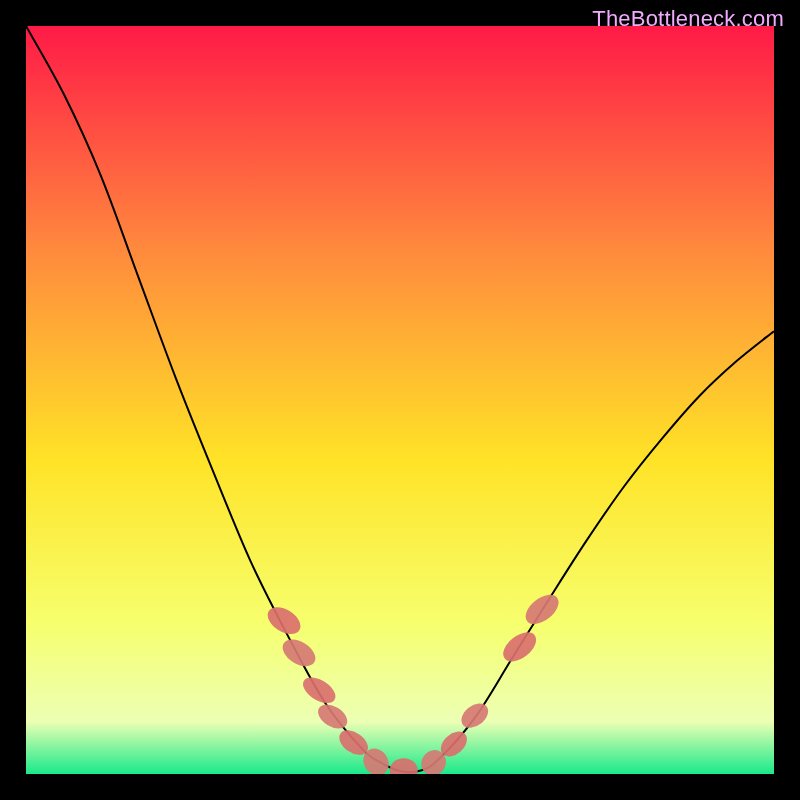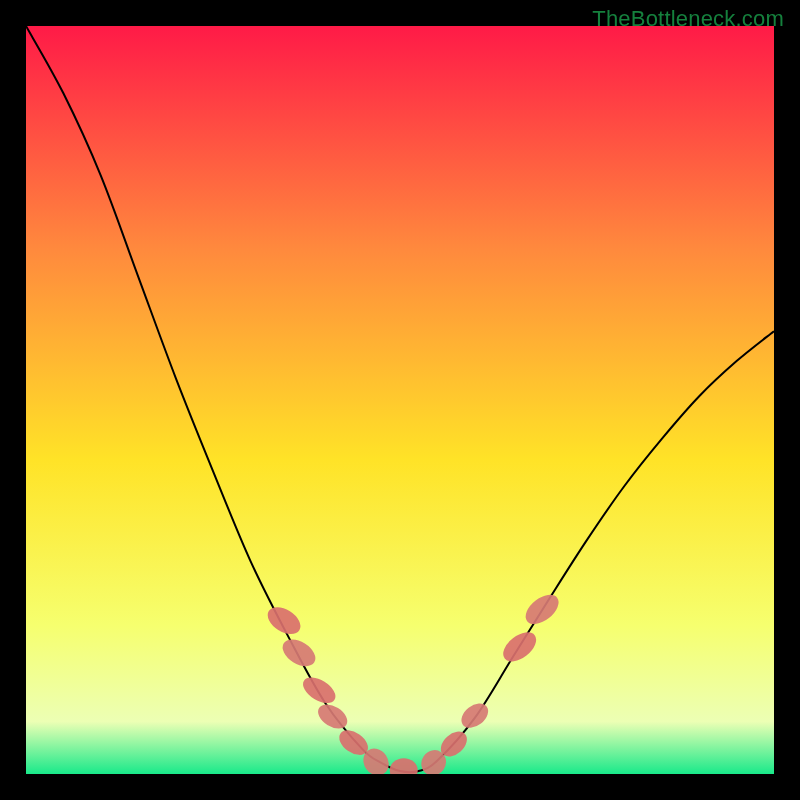--- a/index.html
+++ b/index.html
@@ -14,21 +14,21 @@
   .frame {
     position: relative;
     width: 800px;
     height: 800px;
     background: #000;
   }
   .watermark {
     position: absolute;
     top: 6px;
     right: 16px;
-    color: #15803d;
+    color: #f0abfc;
     font-size: 22px;
     font-weight: 500;
     letter-spacing: 0.2px;
     z-index: 10;
   }
   .plot-wrap {
     position: absolute;
     left: 26px;
     top: 26px;
     width: 748px;

